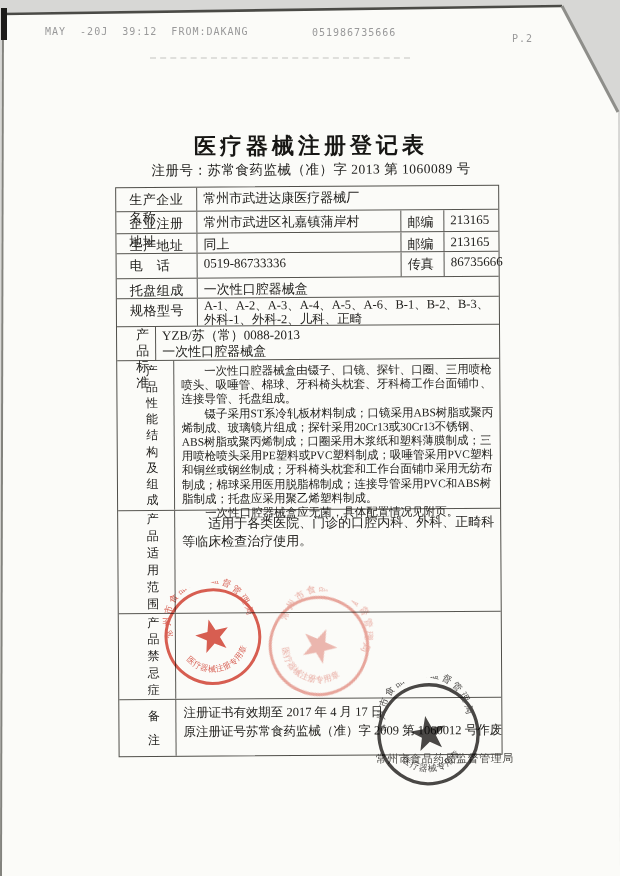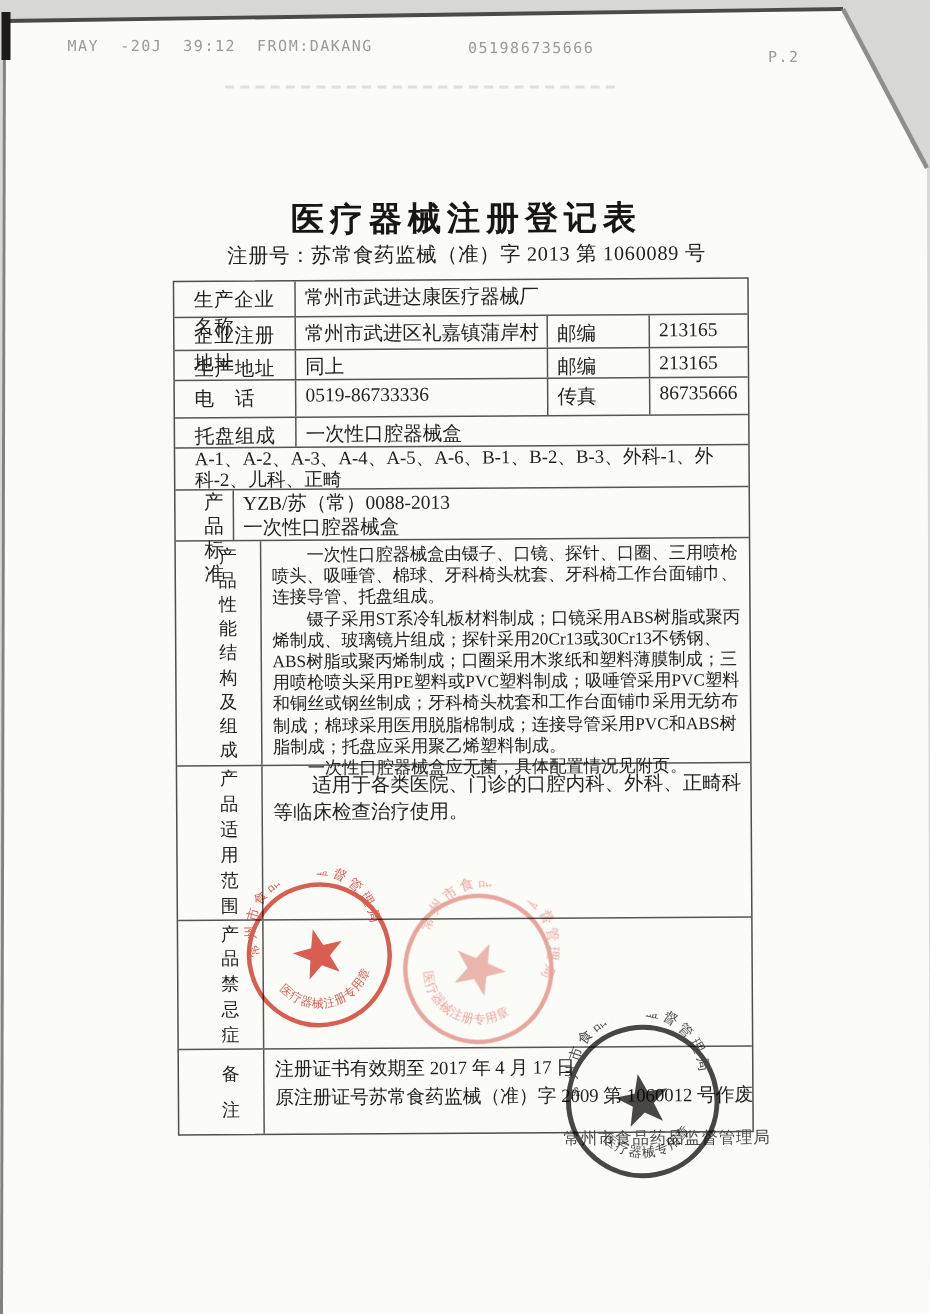--- a/index.html
+++ b/index.html
@@ -43,22 +43,22 @@
     position:absolute;left:114px;top:186px;width:384px;
     border:1.4px solid #504f4a;box-sizing:border-box;
     font-size:13px;color:#23221f;
   }
   .row{display:flex;border-top:1px solid #565550;box-sizing:border-box;}
   .row:first-child{border-top:none;}
   .cell{border-left:1px solid #565550;box-sizing:border-box;padding:2px 4px 0 6px;overflow:visible;}
   .cell:first-child{border-left:none;padding-left:13px;}
   .lab{width:80px;flex:none;letter-spacing:0.5px;padding-top:3px;}
   .val{flex:1;min-width:0;}
-  .lab2{width:68px;flex:none;padding-top:3px;}
-  .val2{width:66px;flex:none;}
+  .lab2{width:43px;flex:none;padding-top:3px;}
+  .val2{width:55px;flex:none;}
   .r1{height:23px;}.r2{height:22px;}.r3{height:20px;}.r4{height:25px;}
   .r5{height:20px;}.r6{height:28px;}.r7{height:34px;}
   .r8{height:150px;}.r9{height:103px;}.r10{height:86px;}.r11{height:57px;}
   .r6 .val{font-size:12.5px;line-height:13.5px;padding-top:1px;white-space:normal;}
   .labstd{width:38px;flex:none;text-align:center;font-size:13px;line-height:16px;padding:1px 0 0 0;font-family:Liberation Mono, monospace;}
   .stdval{flex:1;line-height:16px;padding-top:1px;}
   .vlab{width:56px;flex:none;display:flex;align-items:center;justify-content:center;padding:0;}
   .vlab span{display:block;width:15px;text-align:center;font-size:12px;word-break:break-all;}
   .vl8 span{line-height:16.2px;}
   .vl9 span{line-height:17px;}
@@ -132,20 +132,21 @@
         <div class="cell lab2">传真</div>
         <div class="cell val2">86735666</div>
       </div>
 
       <div class="row r5">
         <div class="cell lab">托盘组成</div>
         <div class="cell val">一次性口腔器械盒</div>
       </div>
 
       <div class="row r6">
+        <div class="cell lab">规格型号</div>
         <div class="cell val">A-1、A-2、A-3、A-4、A-5、A-6、B-1、B-2、B-3、外科-1、外科-2、儿科、正畸</div>
       </div>
 
       <div class="row r7">
         <div class="cell labstd">
           <div>产 品</div>
           <div>标 准</div>
         </div>
         <div class="cell stdval">
           <div>YZB/苏（常）0088-2013</div>

